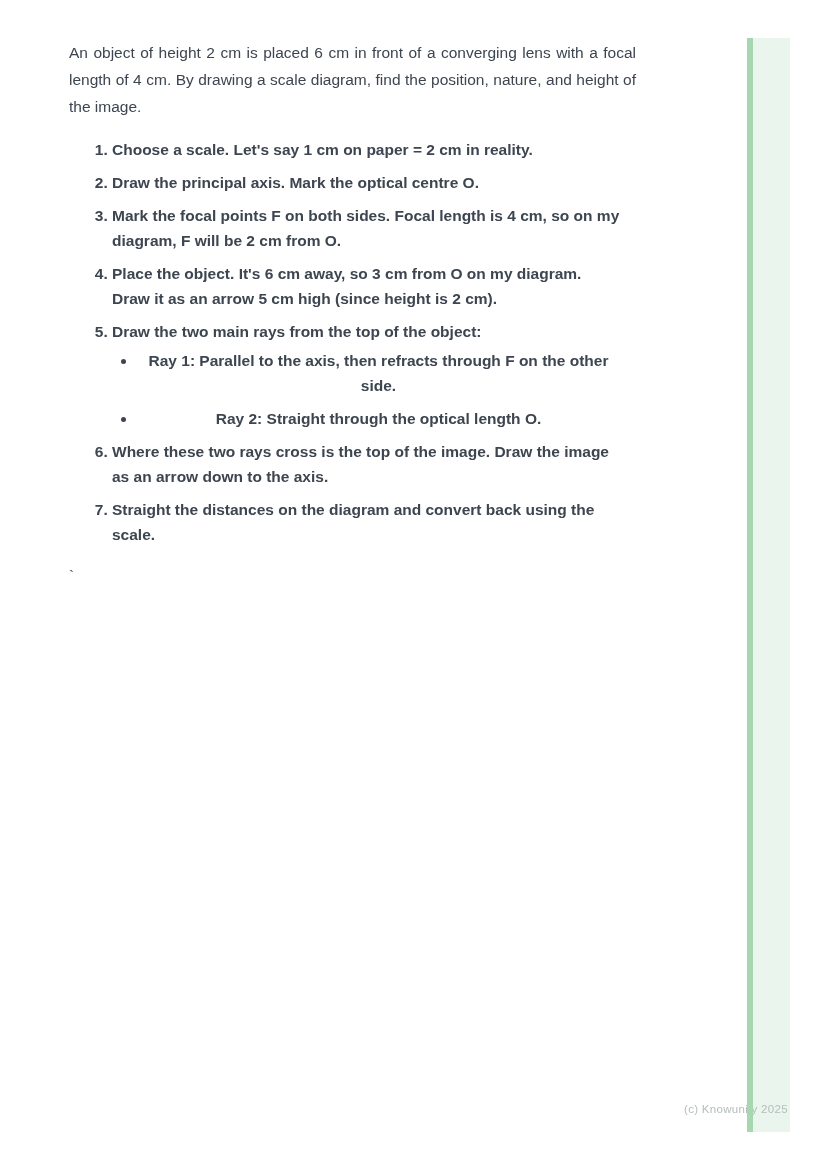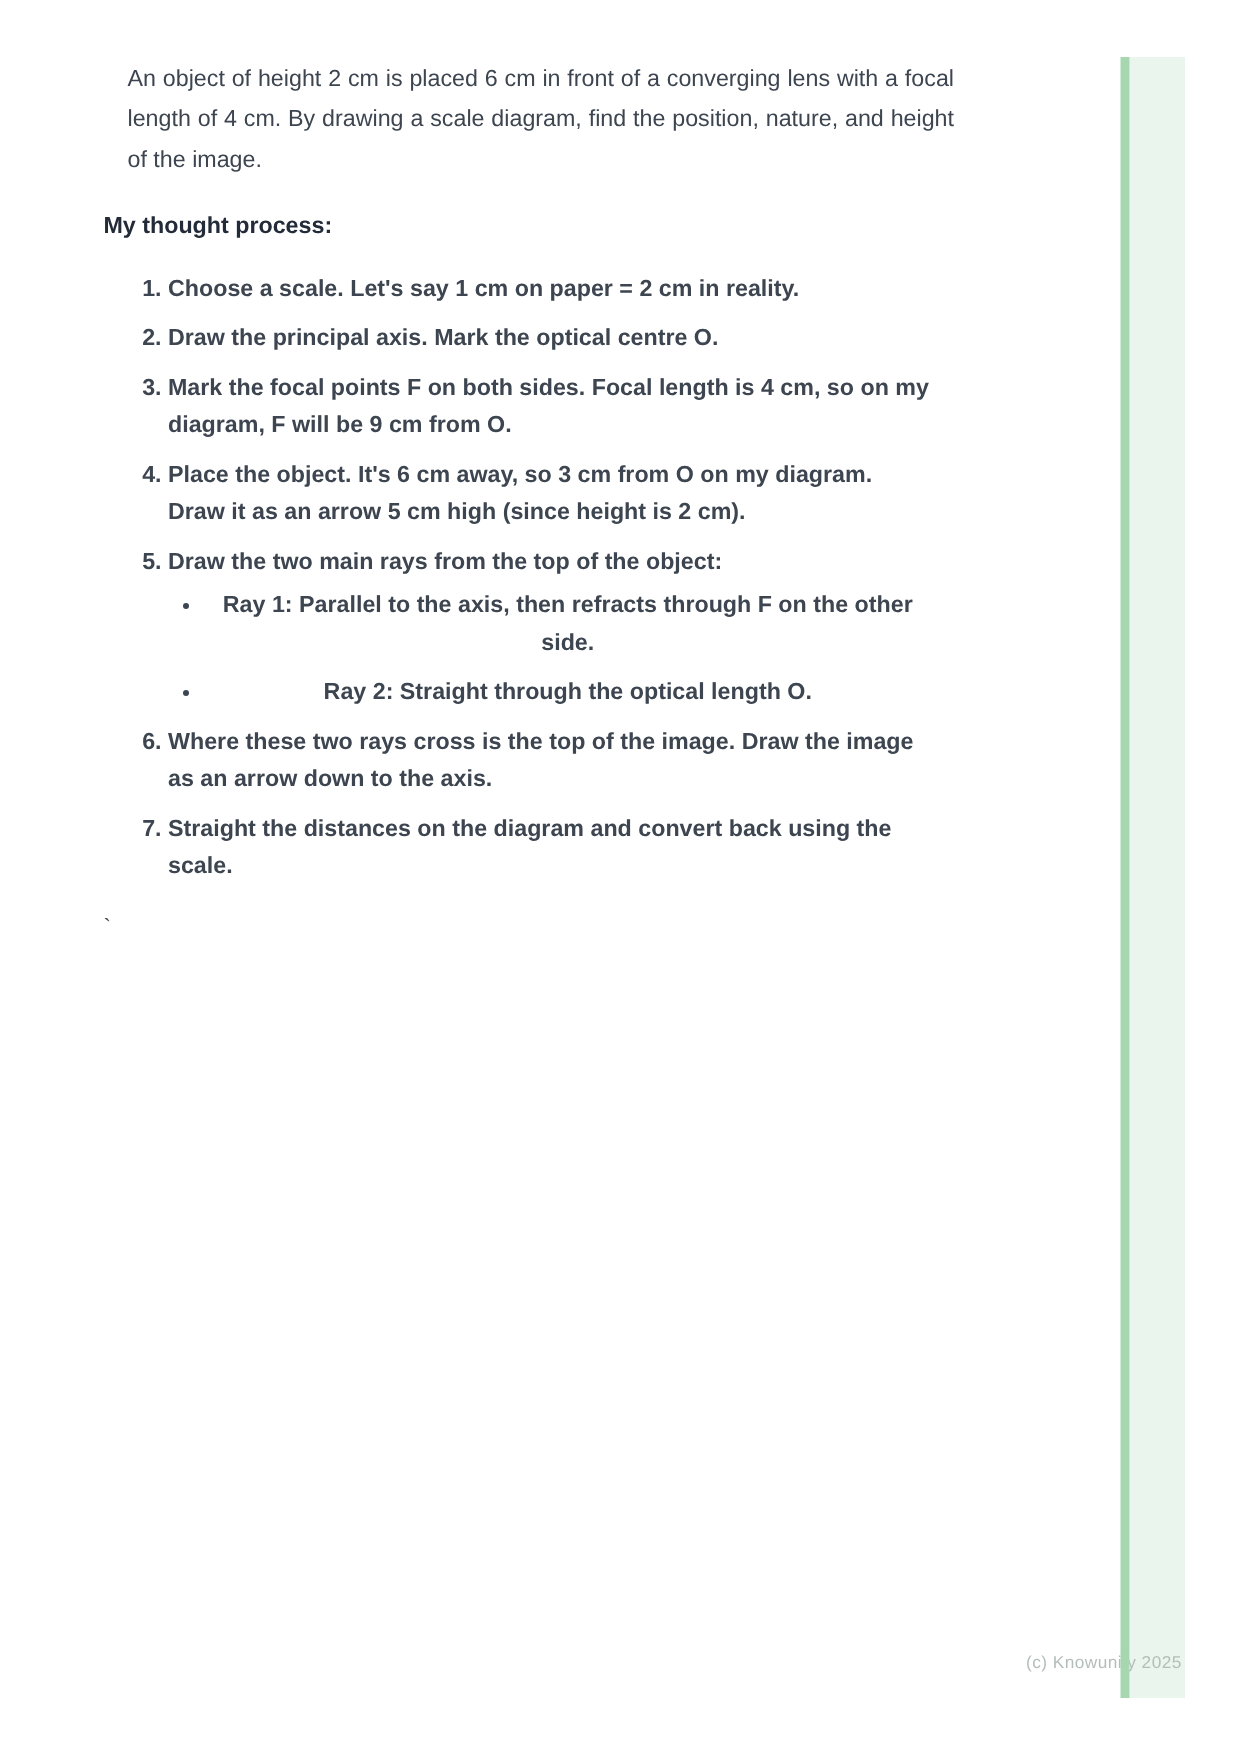--- a/index.html
+++ b/index.html
@@ -13,21 +13,21 @@
   .page { position: absolute; inset: 0; }
 
   .content {
     position: absolute;
     left: 69px; top: 39px;
     width: 567px;
     color: #3d4550;
     font-size: 15.5px;
   }
   .problem {
-    margin: 0 0 17px 16px;
+    margin: 0 0 17px 0;
     line-height: 27px;
     text-align: justify;
   }
   .heading {
     margin: 0 0 16px 0;
     line-height: 27px;
     font-weight: bold;
     font-size: 15.5px;
     color: #232b39;
   }
@@ -79,31 +79,30 @@
 
 <div class="page">
 
   <div class="stripe-panel"></div>
   <div class="stripe-line"></div>
 
   <div class="content">
 
     <p class="problem">An object of height 2 cm is placed 6 cm in front of a converging lens with a focal length of 4 cm. By drawing a scale diagram, find the position, nature, and height of the image.</p>
 
-    <p class="heading">My thought process:</p>
 
     <ol class="steps">
       <li>
         <span>Choose a scale. Let's say 1 cm on paper = 2 cm in reality.</span>
       </li>
       <li>
         <span>Draw the principal axis. Mark the optical centre O.</span>
       </li>
       <li>
-        <span>Mark the focal points F on both sides. Focal length is 4 cm, so on my diagram, F will be 9 cm from O.</span>
+        <span>Mark the focal points F on both sides. Focal length is 4 cm, so on my diagram, F will be 2 cm from O.</span>
       </li>
       <li>
         <span>Place the object. It's 6 cm away, so 3 cm from O on my diagram. Draw it as an arrow 5 cm high (since height is 2 cm).</span>
       </li>
       <li>
         <span>Draw the two main rays from the top of the object:</span>
         <ul class="rays">
           <li>
             <span>Ray 1: Parallel to the axis, then refracts through F on the other side.</span>
           </li>

